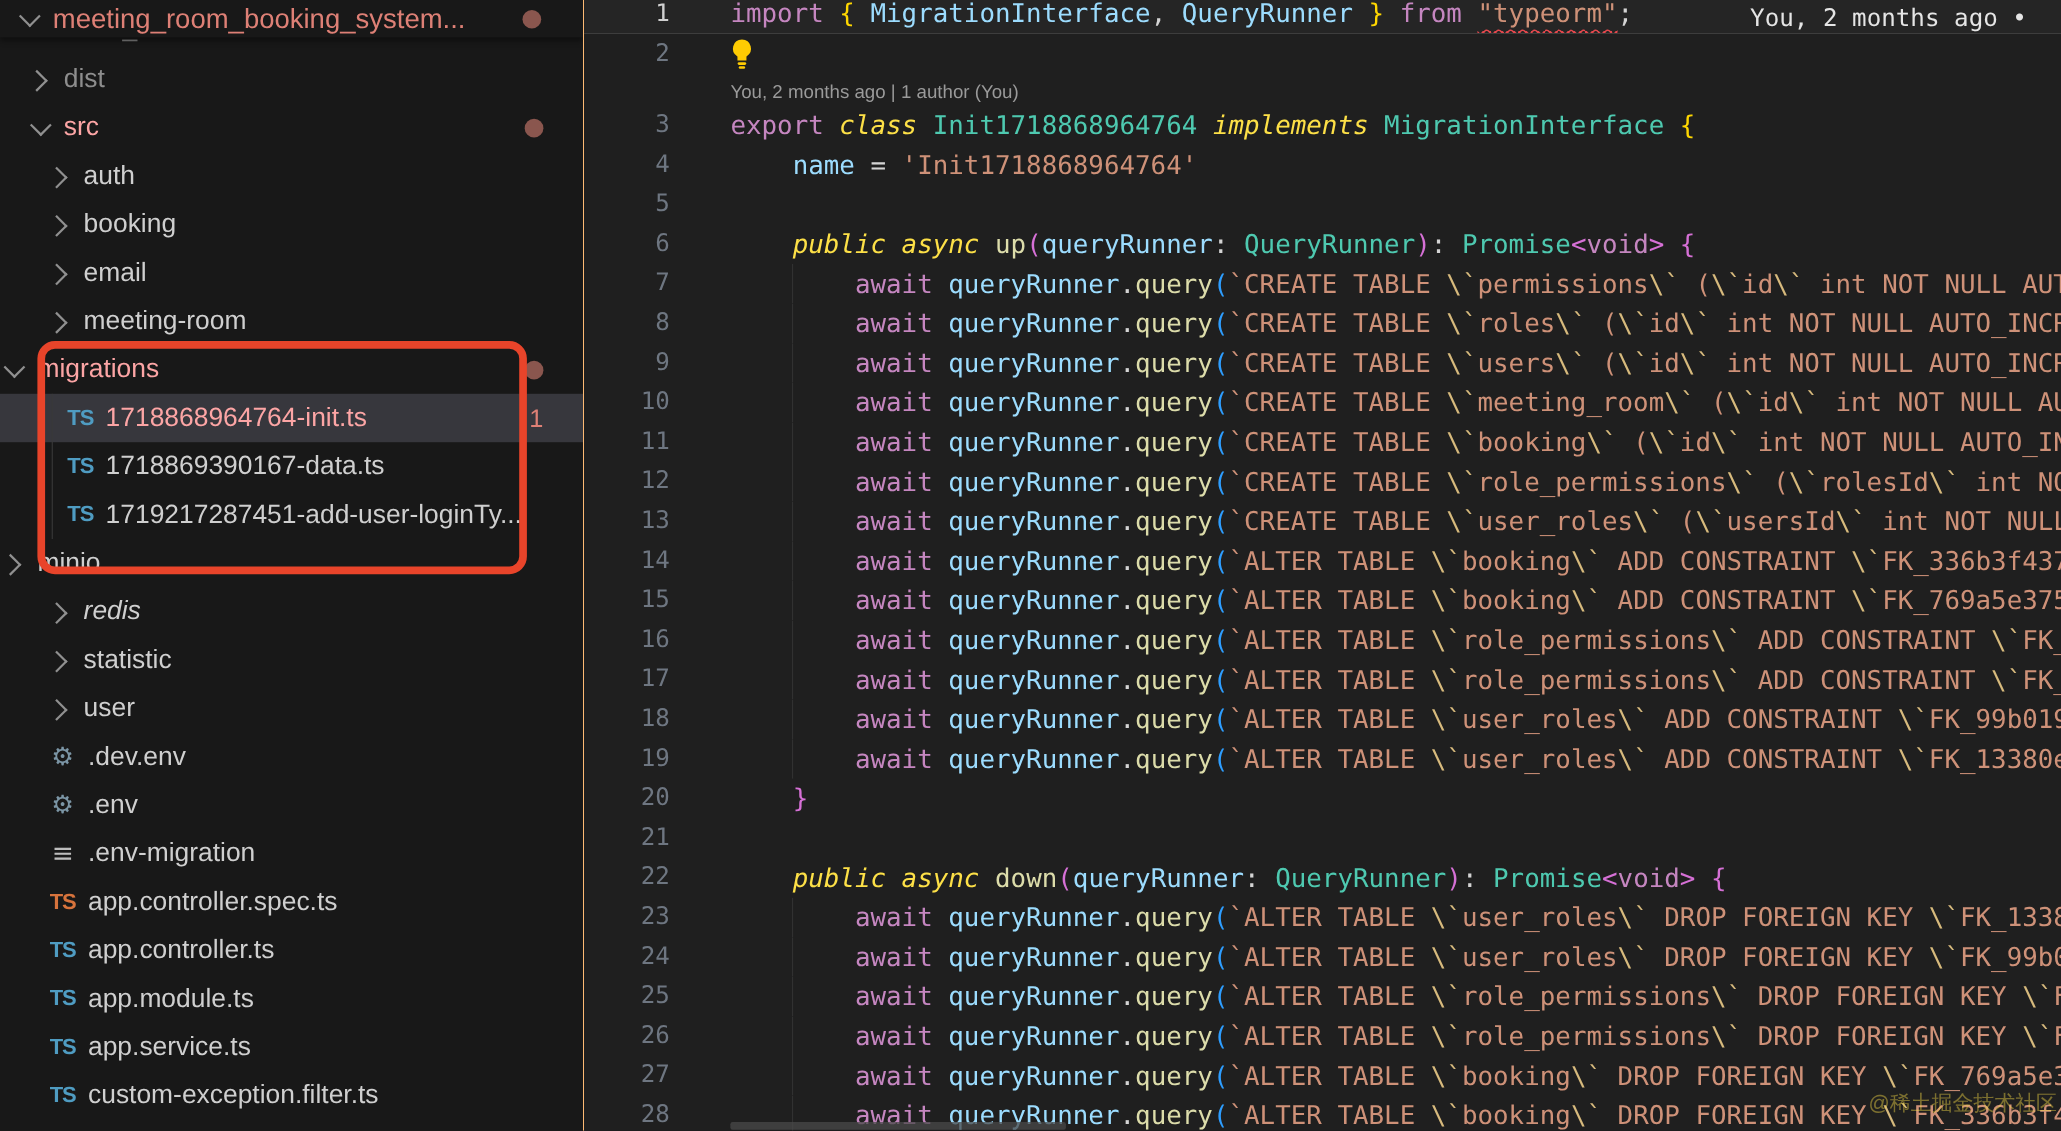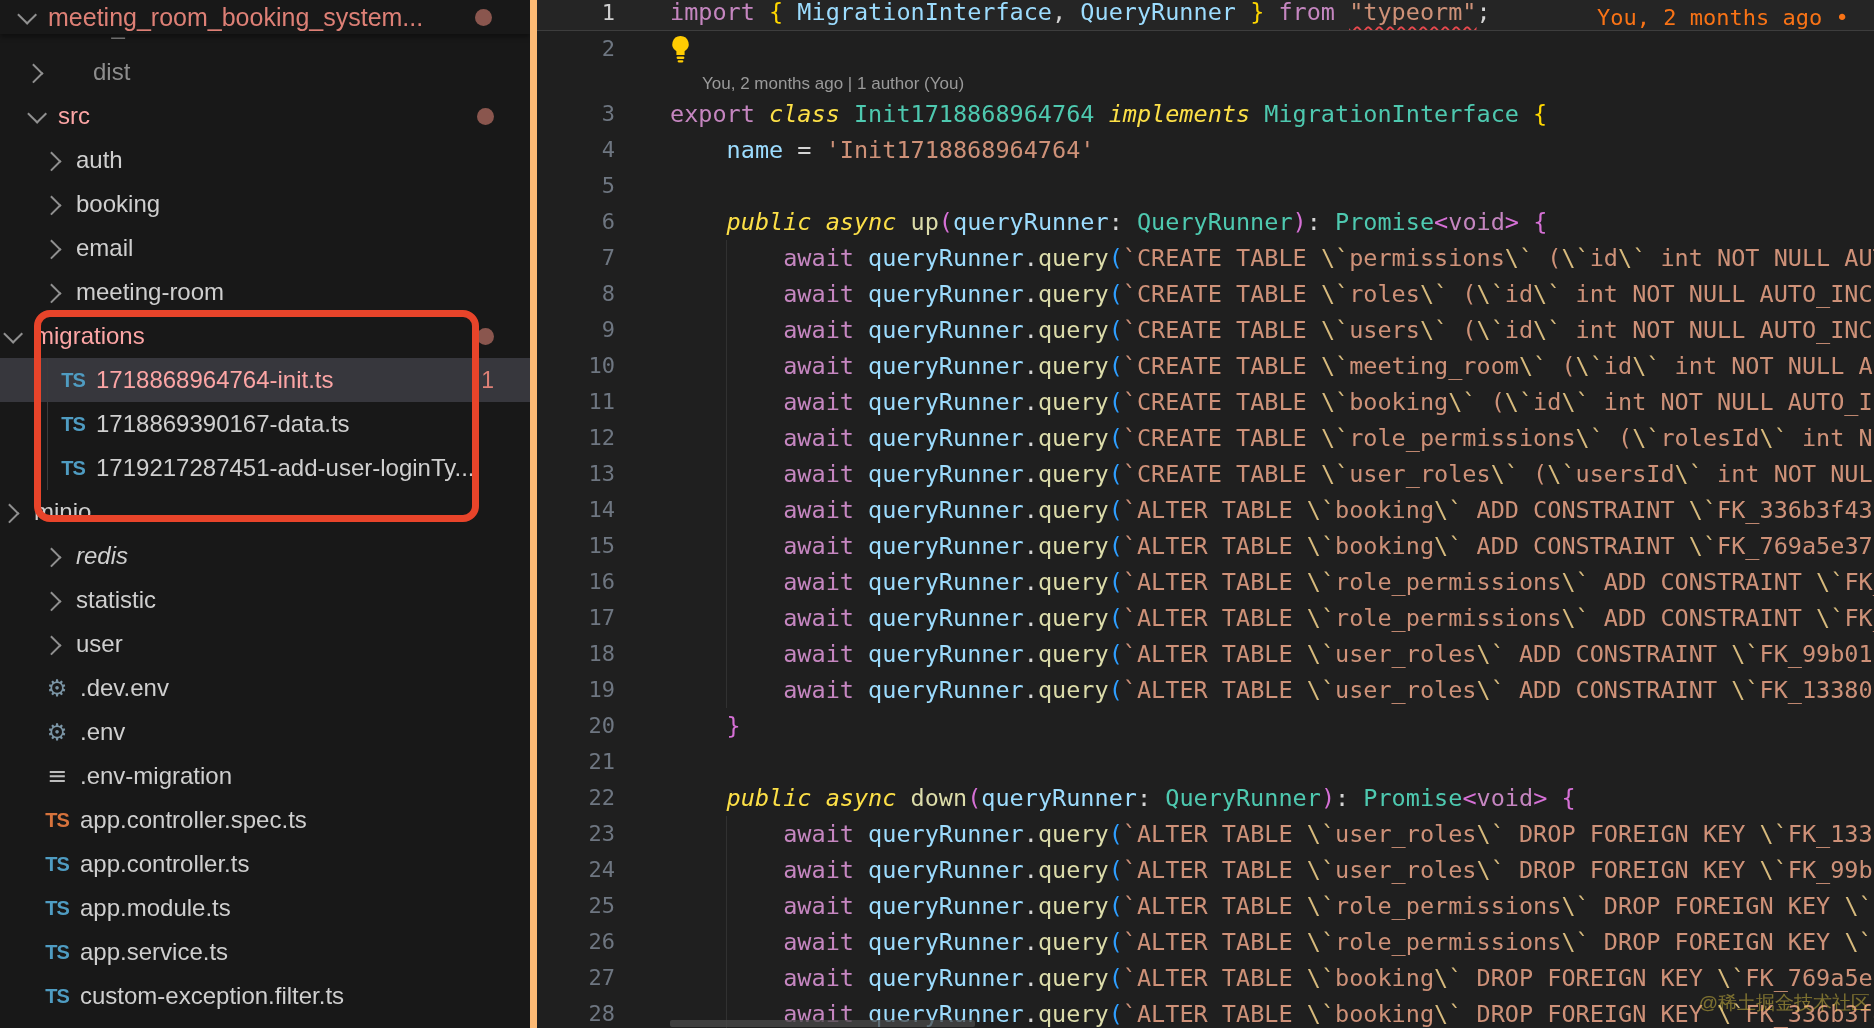--- a/index.html
+++ b/index.html
@@ -1,32 +1,32 @@
 <!DOCTYPE html>
 <html><head>
 <meta charset="utf-8">
 <style>
   html,body{margin:0;padding:0;background:#1f1f1f;width:1874px;height:1028px;overflow:hidden;
     font-family:"Liberation Sans",sans-serif;}
   .app{display:flex;width:1874px;height:1028px;}
 
   
   .explorer{position:relative;width:530px;height:1028px;background:#181818;flex-shrink:0;
-    border-right:7px solid #fdba74;overflow:hidden;}
+    border-right:1px solid #fdba74;overflow:hidden;}
   .sticky-title{position:absolute;top:0;left:0;right:0;height:34px;background:#181818;z-index:10;
     display:flex;align-items:center;padding-left:14px;box-shadow:0 3px 5px rgba(0,0,0,.4);}
   .sticky-title .label{font-size:25px;color:#de8076;white-space:nowrap;overflow:hidden;}
   .clipped-row{position:absolute;top:4px;left:58px;z-index:1;height:44px;display:flex;align-items:center;
     color:#7d7d7d;font-size:24px;}
   .tree{position:absolute;top:50px;left:0;right:0;z-index:2;}
   .trow{height:44px;display:flex;align-items:center;font-size:24px;color:#cfcfcf;white-space:nowrap;}
   .trow.sel{background:#37373d;}
   .trow .label{overflow:hidden;text-overflow:ellipsis;flex:1 1 auto;min-width:0;}
   .tone-accent{color:#fca5a5;}
-  .tone-dim{color:#8d8d8d;margin-left:35px;}
+  .tone-dim{color:#8d8d8d;}
   .chev{width:12px;height:12px;border-right:2.4px solid #909090;border-bottom:2.4px solid #909090;
     flex-shrink:0;display:inline-block;}
   .chev-wrap{width:22px;margin-right:12px;flex-shrink:0;display:flex;justify-content:center;}
   .chev.down{transform:rotate(45deg) translateY(-3px);}
   .chev.right{transform:rotate(-45deg) translateX(-2px);}
   .ficon{width:30px;margin-right:8px;flex-shrink:0;display:flex;justify-content:center;align-items:center;}
   .ts-ic{font-weight:bold;font-size:20px;letter-spacing:-1px;}
   .ts-blue{color:#4f9cc2;}
   .ts-orange{color:#d7733c;}
   .gear-ic{font-family:"DejaVu Sans",sans-serif;font-size:23px;color:#7b95a5;}
@@ -38,32 +38,32 @@
   .tree-guide{position:absolute;left:47px;top:358px;height:132px;width:1px;background:#3a3a3a;z-index:3;}
   .hl-rect{position:absolute;left:34px;top:310px;width:431px;height:198px;border:7px solid #e8442a;
     border-radius:16px;z-index:8;pointer-events:none;}
 
   
   .editor{position:relative;flex:1 1 auto;background:#1f1f1f;overflow:hidden;
     font-family:"DejaVu Sans Mono",monospace;font-size:23.5px;}
   .lines-wrap{position:absolute;top:-5px;left:0;right:0;}
   .cl{display:flex;height:36px;line-height:36px;}
   .cl.current{background:rgba(255,255,255,.027);border-bottom:1px solid rgba(82,82,82,.55);height:35px;line-height:35px;}
-  .cl-lens{height:29px;line-height:29px;gap:32px;}
+  .cl-lens{height:29px;line-height:29px;}
   .ln{width:78px;text-align:right;color:#6e7681;flex-shrink:0;font-size:22px;}
   .cl.current .ln{color:#d0d0d0;}
   .code{margin-left:55px;white-space:pre;position:relative;flex:1 1 auto;overflow:hidden;}
   .lens-text{font-family:"Liberation Sans",sans-serif;font-size:17px;color:#9a9a9a;}
   .gd{position:absolute;top:0;bottom:0;width:1px;background:#313131;}
   .tk-kw{color:#c586c0;} .tk-st{color:#fde047;font-style:italic;} .tk-fn{color:#dcdcaa;}
   .tk-vr{color:#9cdcfe;} .tk-ty{color:#4ec9b0;} .tk-str{color:#ce9178;}
   .tk-esc{color:#d7ba7d;} .tk-b1{color:#ffd700;} .tk-b2{color:#d670d6;}
   .tk-b3{color:#2e9eff;} .tk-pn{color:#d4d4d4;} .tk-ws{color:#d4d4d4;}
   .tk-err{color:#ce9178;text-decoration:underline wavy #e5484d 2px;text-underline-offset:6px;}
-  .blame-top{position:absolute;top:0;left:1060px;height:36px;line-height:36px;color:#f97316;
+  .blame-top{position:absolute;top:0;left:1060px;height:36px;line-height:36px;color:#e5e5e5;
     font-size:22px;white-space:nowrap;z-index:4;}
   .bulb-icon{display:inline-flex;align-items:center;height:36px;vertical-align:top;}
   .hscroll{position:absolute;left:133px;bottom:1px;width:305px;height:7px;background:#4a4a4a;
     opacity:.75;border-radius:2px;}
   .watermark{position:absolute;right:4px;top:990px;font-size:19px;color:#fde047;opacity:.42;
     font-family:Liberation Sans, sans-serif;z-index:9;}
 </style>
 </head>
 <body>
 

